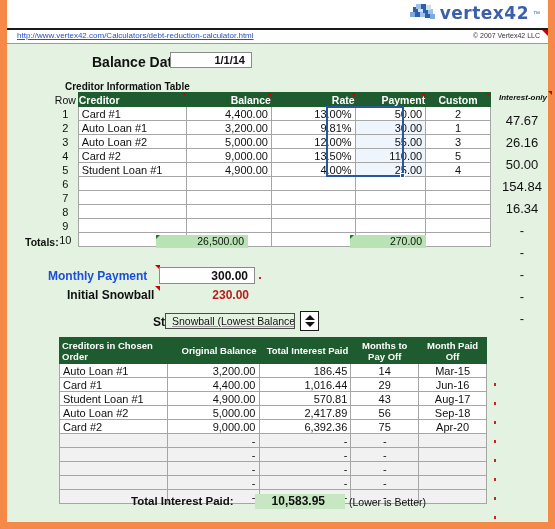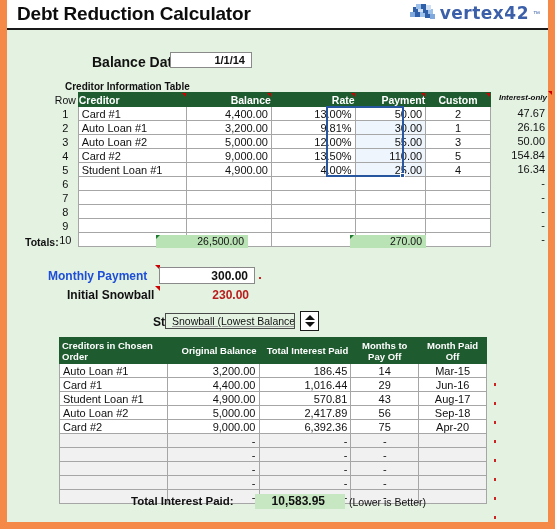--- a/index.html
+++ b/index.html
@@ -153,21 +153,21 @@
   
   .io-head {
     position:absolute; left:492px; top:93px;
     font-size:8px; font-style:italic; font-weight:bold; color:#111;
     white-space:nowrap;
   }
   .io-head .note-tri { right:-5px; top:-2px; border-top-width:4px; border-left-width:4px;}
   .io-list { position:absolute; left:492px; top:106px; width:46px; }
   .io-list div {
     height:14px; line-height:14px;
-    font-size:11px; text-align:right; color:#111;
+    font-size:13px; text-align:center; color:#111;margin-top:8px;
   }
 
   
   .totals-label {
     position:absolute; left:18px; top:236px;
     font-size:10.5px; font-weight:bold; color:#111;
   }
   .tot-cell {
     position:absolute; top:235px; height:13px;
     background:#b9e3b4; font-size:10.5px; color:#111;
@@ -278,41 +278,45 @@
     text-align:center; font-size:8px; font-style:italic;
     font-weight:bold; color:#4a4a35;
   }
 </style>
 </head>
 <body>
 
 <div id="page">
 
   <div class="title-bar">
-    <div class="title">Debt Reduction Calculator</div>
     <div class="logo-wrap">
       <div class="logo-mark">
         <i style="left:0px;top:8px;background:#7fa8dd"></i>
         <i style="left:5px;top:8px;background:#2f5fa8"></i>
         <i style="left:10px;top:8px;background:#9cc0e8"></i>
         <i style="left:15px;top:9px;background:#2f5fa8"></i>
         <i style="left:20px;top:10px;background:#7fa8dd"></i>
         <i style="left:3px;top:3px;background:#2f5fa8"></i>
         <i style="left:8px;top:3px;background:#cfe0f5"></i>
         <i style="left:13px;top:4px;background:#2f5fa8"></i>
         <i style="left:18px;top:5px;background:#9cc0e8"></i>
         <i style="left:6px;top:0px;background:#9cc0e8"></i>
         <i style="left:11px;top:0px;background:#2f5fa8"></i>
         <i style="left:16px;top:1px;background:#cfe0f5"></i>
       </div>
       <span class="logo-text">vertex42</span>
       <span class="logo-tm">™</span>
     </div>
   </div>
 
+  <div class="sub-bar">
+    <a class="url" href="#">http://www.vertex42.com/Calculators/debt-reduction-calculator.html</a>
+    <div class="copy">© 2007 Vertex42 LLC</div>
+    <div class="corner-flag"></div>
+  </div>
 
   <div class="bal-label">Balance Date:</div>
   <div class="bal-box">1/1/14</div>
 
   <div class="cit-title">Creditor Information Table</div>
 
   <table class="ctable">
     <thead>
       <tr>
         <th class="rowhdr">Row</th>

